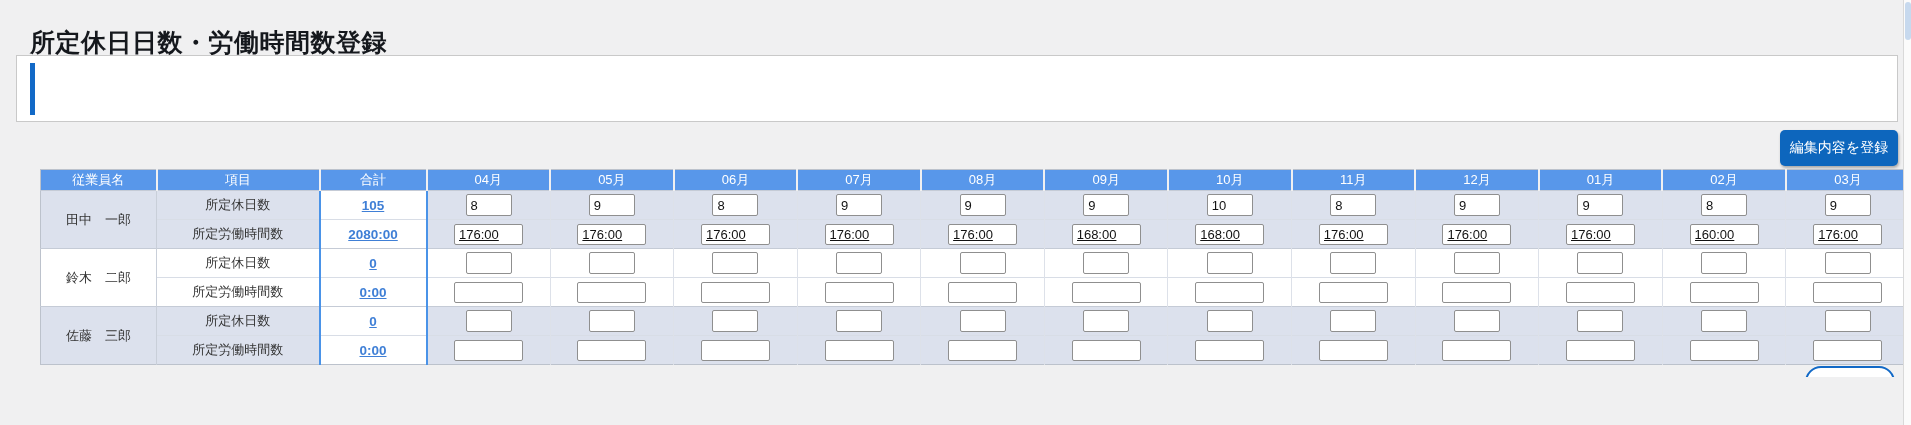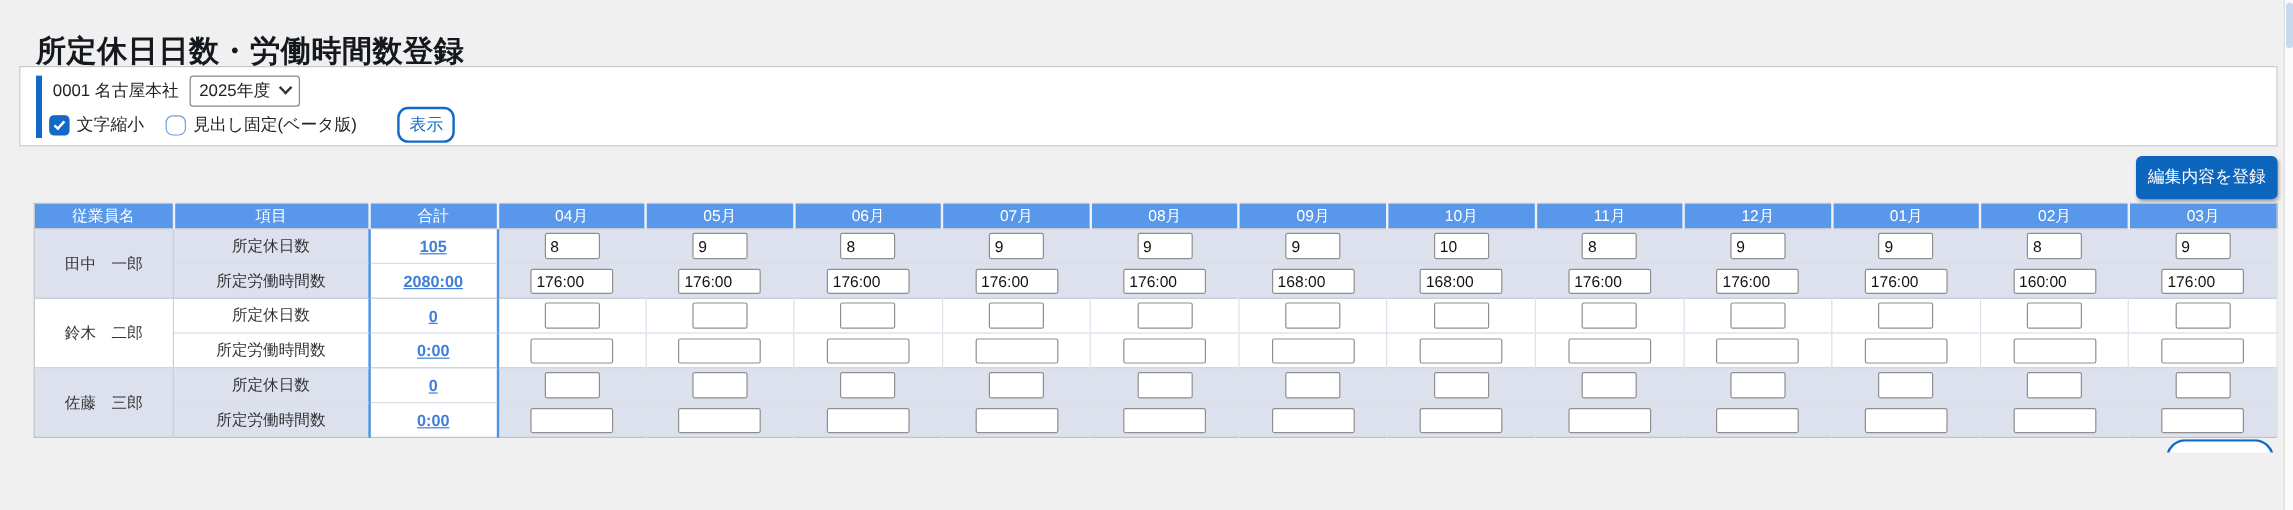--- a/index.html
+++ b/index.html
@@ -39,21 +39,21 @@
     font-family:inherit; display:flex; align-items:center; justify-content:center;
   }
   
   .register-btn {
     position:absolute; top:130px; right:13px; width:118px; height:36px;
     background:#0d66bd; color:#fff; border:none; border-radius:5px; font-size:14px;
     font-family:inherit; cursor:pointer; box-shadow:1px 2px 3px rgba(0,0,0,.3);
   }
   
   .table-wrap { position:absolute; left:28px; top:169px; }
-  table { width:1870px; table-layout:fixed; border-collapse:collapse; border:1px solid #bcc2cc; }
+  table { width:1870px; table-layout:fixed; border-collapse:collapse; border:1px solid #bcc2cc;margin-left:12px; }
   col.c-emp { width:116px; } col.c-item { width:163px; } col.c-total { width:107px; }
   thead th {
     height:21px; background:#5897ea; color:#fff; font-weight:normal; font-size:13px;
     border-right:2px solid #f0f0f1; padding:0;
   }
   thead th:last-child { border-right:none;text-align:center; }
   tbody td { height:29px; font-size:13px; color:#333; text-align:center; vertical-align:middle;
     border-right:1px solid #dde1e9; border-top:1px solid #d8dde6; padding:0; }
   tbody tr.g-first td { border-top:1px solid #c5cbd6; }
   tbody td.emp { border-right:1px solid #c9cfd9; font-size:13px; }
@@ -62,53 +62,37 @@
   tr.white td { background:#fff; }
   tbody td.total {
     background:#fff; border-left:2px solid #4a93e8; border-right:2px solid #4a93e8;
     color:#3f7fd6; font-weight:bold; font-size:13.5px;text-decoration:underline;
   }
   input.cell-inp {
     border:1px solid #8f8f8f; border-radius:2px; background:#fff; font-family:inherit;
     font-size:13px; color:#111; padding:0 4px; vertical-align:middle;
   }
   input.inp-day { width:46px; height:22px; }
-  input.inp-hrs { width:69px; height:21px; }
+  input.inp-hrs { width:69px; height:21px;text-decoration:underline; }
   
   .bottom-clip { position:absolute; left:1805px; top:366px; width:94px; height:11px; overflow:hidden; }
   .bottom-btn { width:90px; height:34px; background:#fff; border:2px solid #1269c7; border-radius:16px; cursor:pointer; }
   
   .scrollbar { position:absolute; right:0; top:0; width:8px; height:425px; background:#fbfbfb; border-left:1px solid #d9d9d9; }
   .scroll-thumb { position:absolute; top:2px; left:1px; width:6px; height:38px; background:#c7d9ee; border-radius:3px; }
 </style>
 </head>
 <body>
 
 <div class="page">
 
   <div class="title">所定休日日数・労働時間数登録</div>
 
   <div class="filter-panel">
     <div class="accent-bar"></div>
-    <div class="f-row1">
-      <span>0001 名古屋本社</span>
-      <div class="select-box">
-        <span>2025年度</span>
-        <span class="chev"></span>
-      </div>
-    </div>
-    <div class="f-row2">
-      <span class="cbx on" id="cbx-shrink">
-          <span class="tick"></span>
-        </span>
-      <span class="cbx-label">文字縮小</span>
-      <span class="cbx gap16 off" id="cbx-fix"></span>
-      <span class="cbx-label">見出し固定(ベータ版)</span>
-      <button class="show-btn">表示</button>
-    </div>
   </div>
 
   <button class="register-btn">編集内容を登録</button>
 
   <div class="table-wrap">
     <table>
       <colgroup>
         <col class="c-emp">
           <col class="c-item">
           <col class="c-total">

